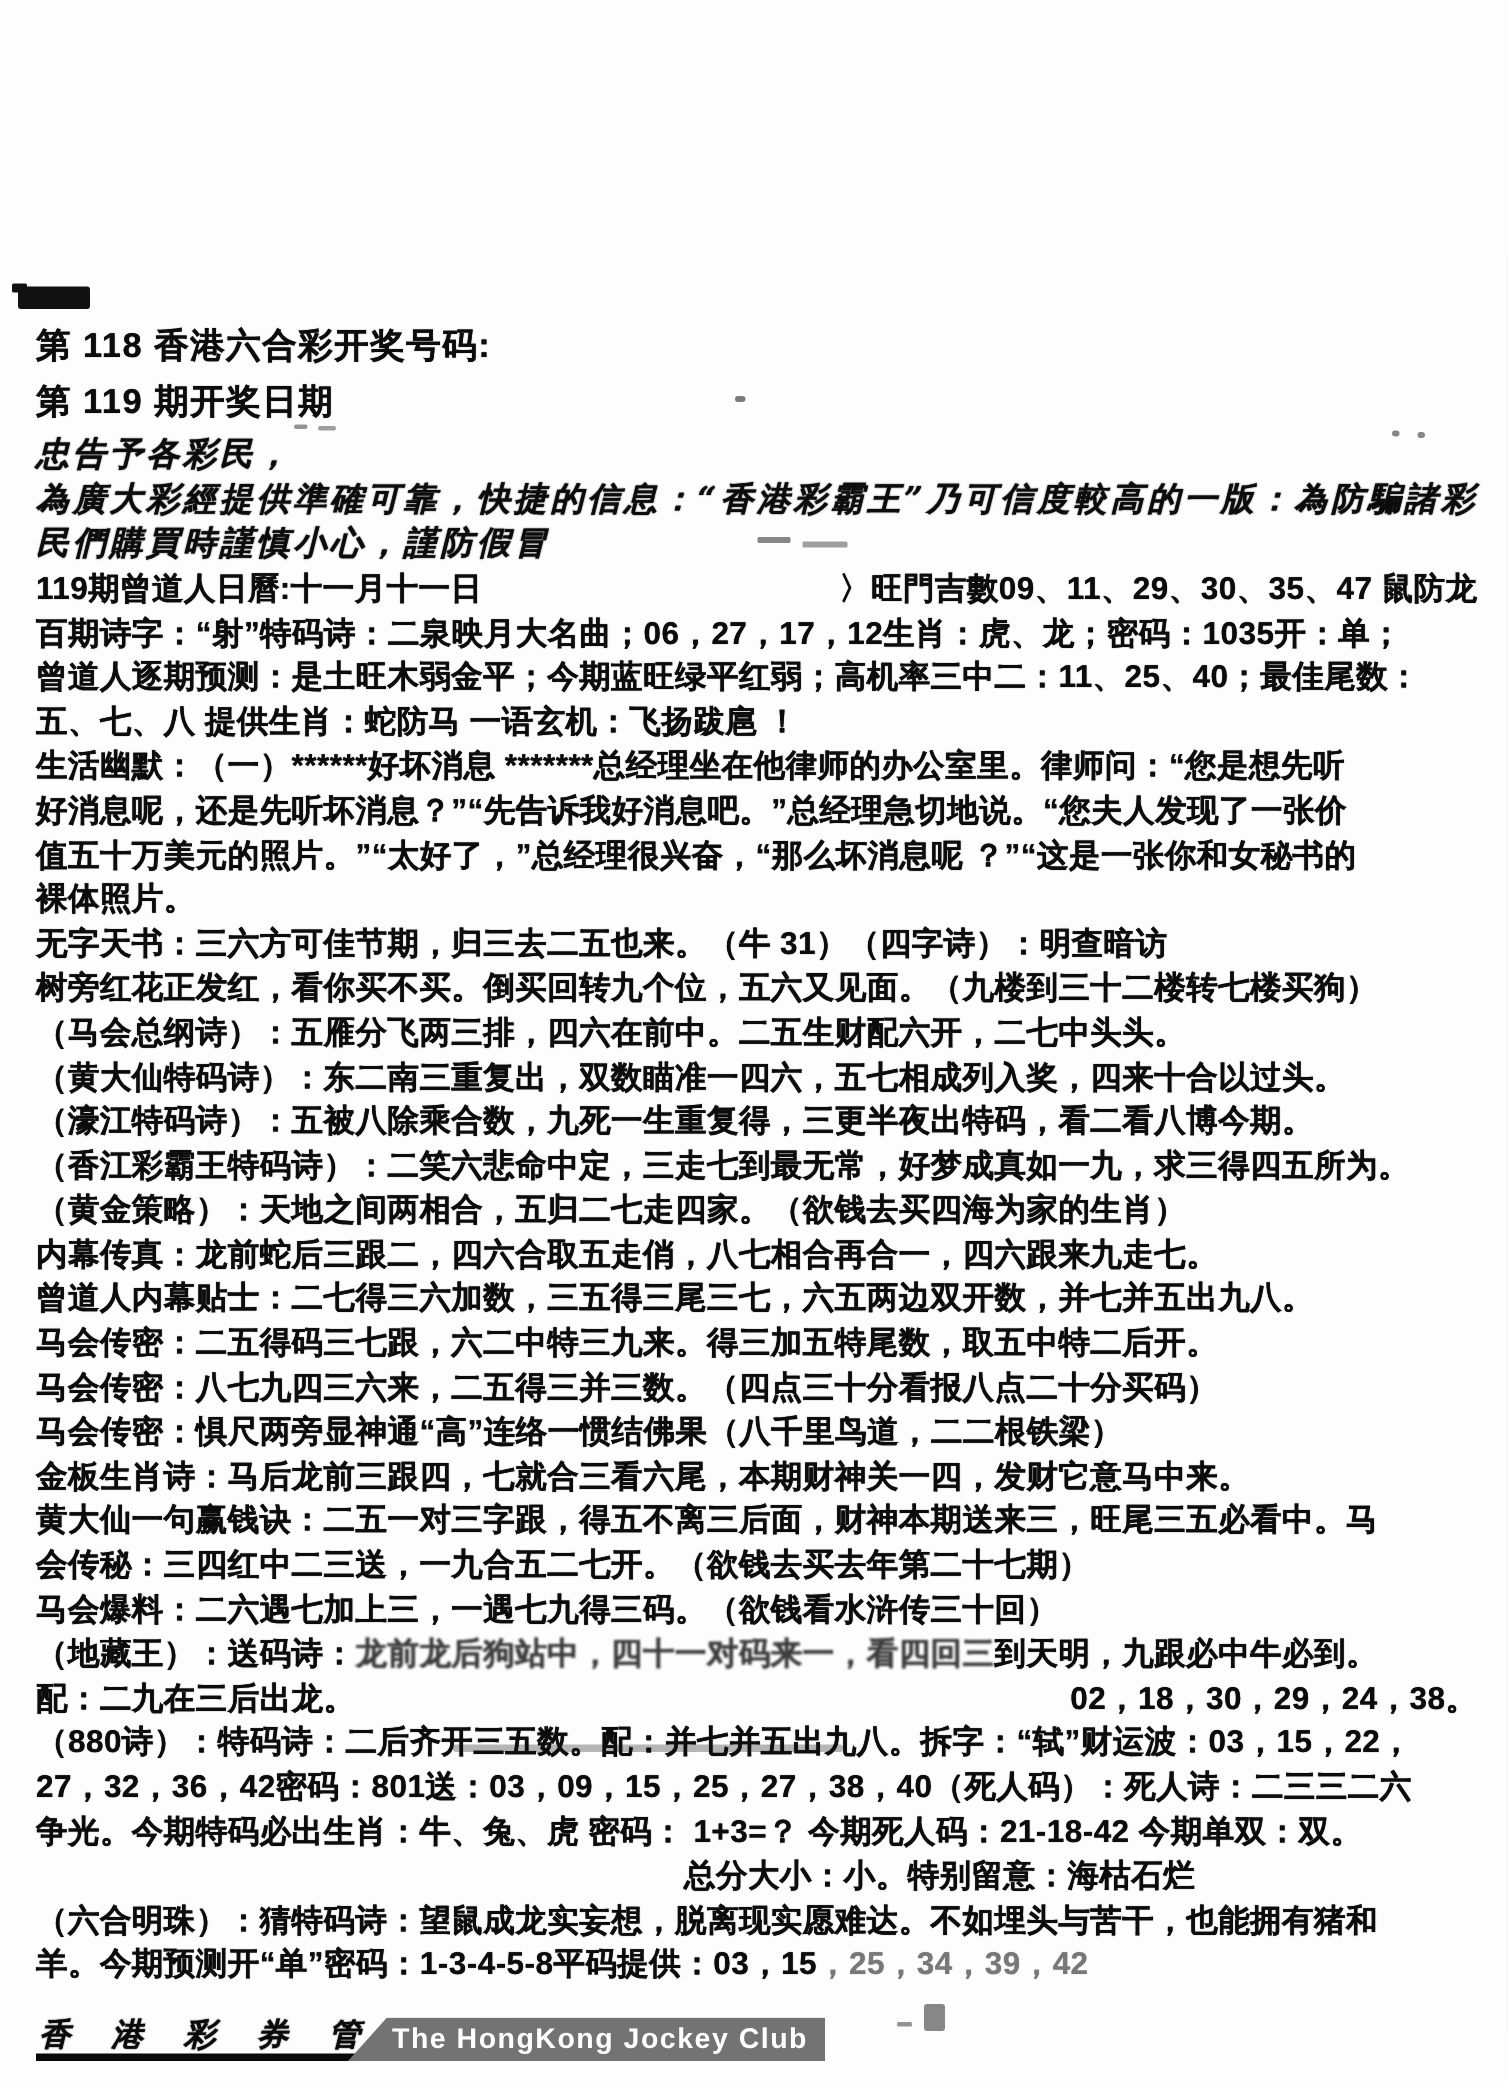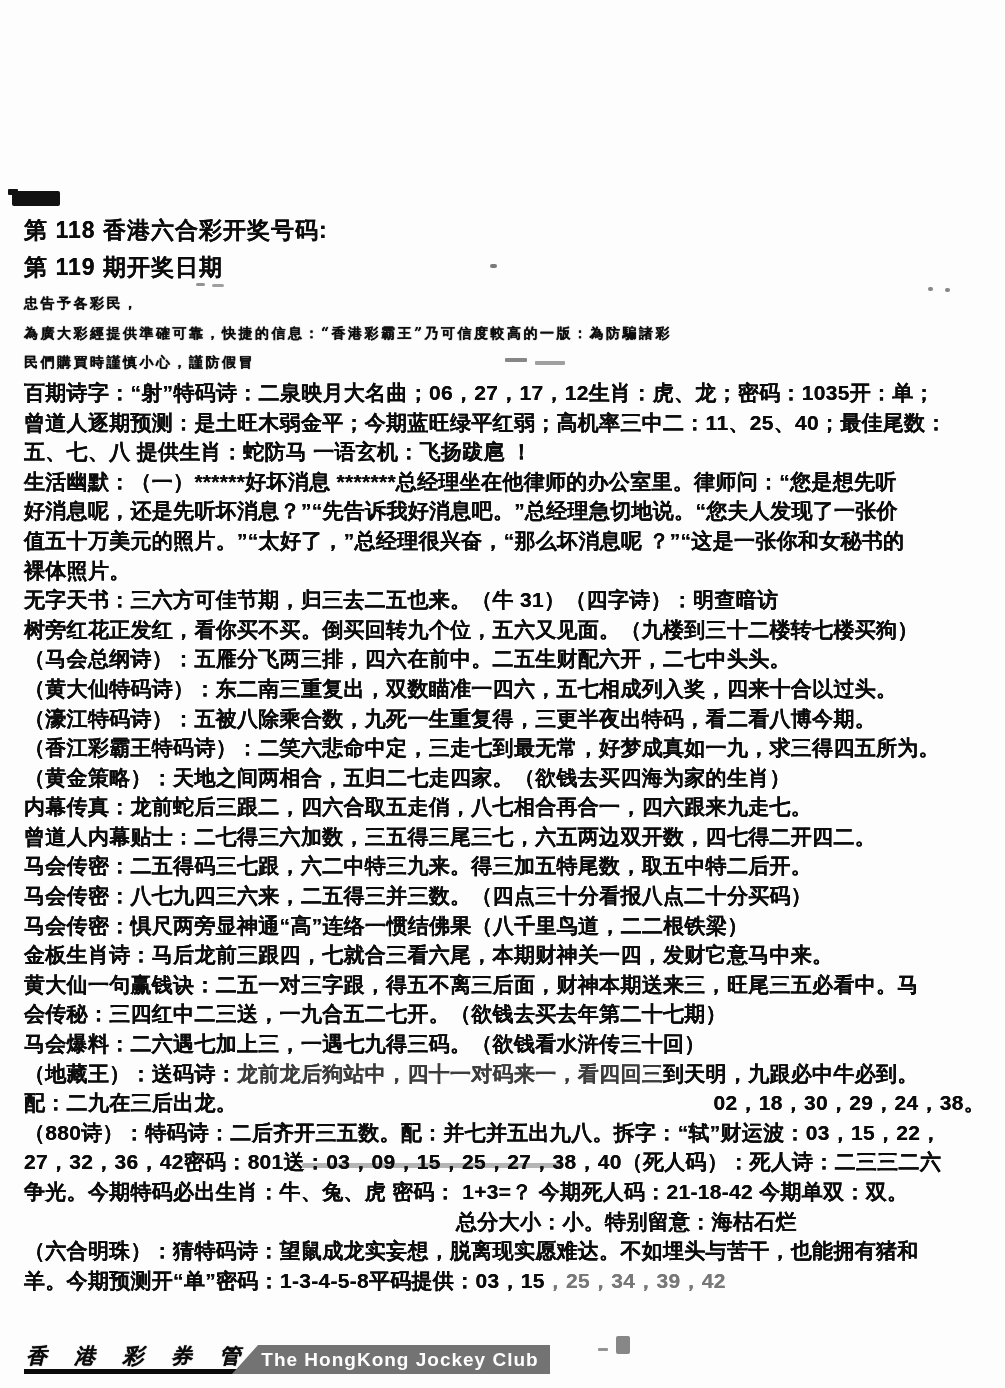--- a/index.html
+++ b/index.html
@@ -26,21 +26,22 @@
     white-space:nowrap;
     text-shadow:0 0 0.6px #000;
   }
   .line.h{
     font-size:23px;
     margin-bottom:7px;
     letter-spacing:1px;
   }
   .line.s{
     font-family:"DejaVu Serif",serif;
-    font-size:14px;
+    font-style:italic;
+    font-size:22px;
     letter-spacing:2.5px;
     text-shadow:0 0 1px #000;
   }
   .line.split{
     display:flex;
     justify-content:space-between;
   }
   .line.indent-big{
     padding-left:432px;
   }
@@ -99,36 +100,40 @@
 <body>
 
 <div class="page">
 
   <div class="lines">
       <div class="line h">第 118 香港六合彩开奖号码:</div>
       <div class="line h">第 119 期开奖日期</div>
       <div class="line s">忠告予各彩民，</div>
       <div class="line s">為廣大彩經提供準確可靠，快捷的信息：“香港彩霸王”乃可信度較高的一版：為防騙諸彩</div>
       <div class="line s">民們購買時謹慎小心，謹防假冒</div>
+      <div class="line split">
+        <span>119期曾道人日曆:十一月十一日</span>
+        <span>〉旺門吉數09、11、29、30、35、47 鼠防龙</span>
+      </div>
       <div class="line ">百期诗字：“射”特码诗：二泉映月大名曲；06，27，17，12生肖：虎、龙；密码：1035开：单；</div>
       <div class="line ">曾道人逐期预测：是土旺木弱金平；今期蓝旺绿平红弱；高机率三中二：11、25、40；最佳尾数：</div>
       <div class="line ">五、七、八 提供生肖：蛇防马 一语玄机：飞扬跋扈 ！</div>
       <div class="line ">生活幽默：（一）******好坏消息 *******总经理坐在他律师的办公室里。律师问：“您是想先听</div>
       <div class="line ">好消息呢，还是先听坏消息？”“先告诉我好消息吧。”总经理急切地说。“您夫人发现了一张价</div>
       <div class="line ">值五十万美元的照片。”“太好了，”总经理很兴奋，“那么坏消息呢 ？”“这是一张你和女秘书的</div>
       <div class="line ">裸体照片。</div>
       <div class="line ">无字天书：三六方可佳节期，归三去二五也来。（牛 31）（四字诗）：明查暗访</div>
       <div class="line ">树旁红花正发红，看你买不买。倒买回转九个位，五六又见面。（九楼到三十二楼转七楼买狗）</div>
       <div class="line ">（马会总纲诗）：五雁分飞两三排，四六在前中。二五生财配六开，二七中头头。</div>
       <div class="line ">（黄大仙特码诗）：东二南三重复出，双数瞄准一四六，五七相成列入奖，四来十合以过头。</div>
       <div class="line ">（濠江特码诗）：五被八除乘合数，九死一生重复得，三更半夜出特码，看二看八博今期。</div>
       <div class="line ">（香江彩霸王特码诗）：二笑六悲命中定，三走七到最无常，好梦成真如一九，求三得四五所为。</div>
       <div class="line ">（黄金策略）：天地之间两相合，五归二七走四家。（欲钱去买四海为家的生肖）</div>
       <div class="line ">内幕传真：龙前蛇后三跟二，四六合取五走俏，八七相合再合一，四六跟来九走七。</div>
-      <div class="line ">曾道人内幕贴士：二七得三六加数，三五得三尾三七，六五两边双开数，四七得二开四二。</div>
+      <div class="line ">曾道人内幕贴士：二七得三六加数，三五得三尾三七，六五两边双开数，并七并五出九八。</div>
       <div class="line ">马会传密：二五得码三七跟，六二中特三九来。得三加五特尾数，取五中特二后开。</div>
       <div class="line ">马会传密：八七九四三六来，二五得三并三数。（四点三十分看报八点二十分买码）</div>
       <div class="line ">马会传密：惧尺两旁显神通“高”连络一惯结佛果（八千里鸟道，二二根铁梁）</div>
       <div class="line ">金板生肖诗：马后龙前三跟四，七就合三看六尾，本期财神关一四，发财它意马中来。</div>
       <div class="line ">黄大仙一句赢钱诀：二五一对三字跟，得五不离三后面，财神本期送来三，旺尾三五必看中。马</div>
       <div class="line ">会传秘：三四红中二三送，一九合五二七开。（欲钱去买去年第二十七期）</div>
       <div class="line ">马会爆料：二六遇七加上三，一遇七九得三码。（欲钱看水浒传三十回）</div>
       <div class="line "><span>（地藏王）：送码诗：</span><span class="blurpart">龙前龙后狗站中，四十一对码来一，看四回三</span><span>到天明，九跟必中牛必到。</span></div>
       <div class="line split">
         <span>配：二九在三后出龙。</span>

